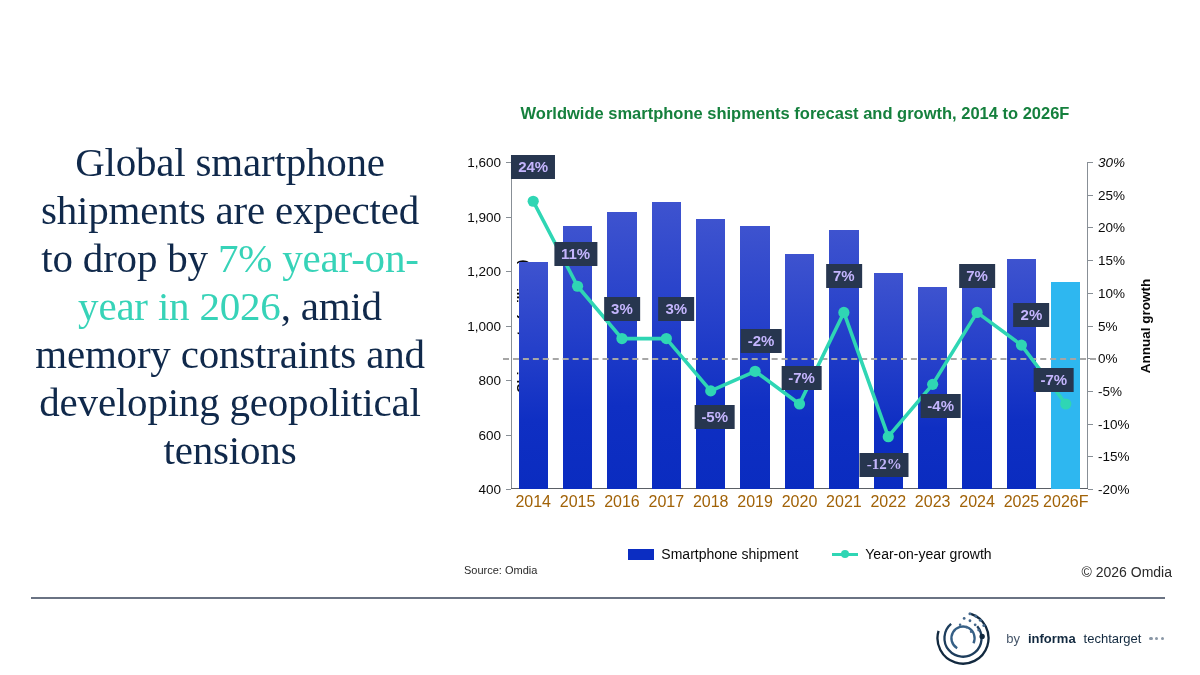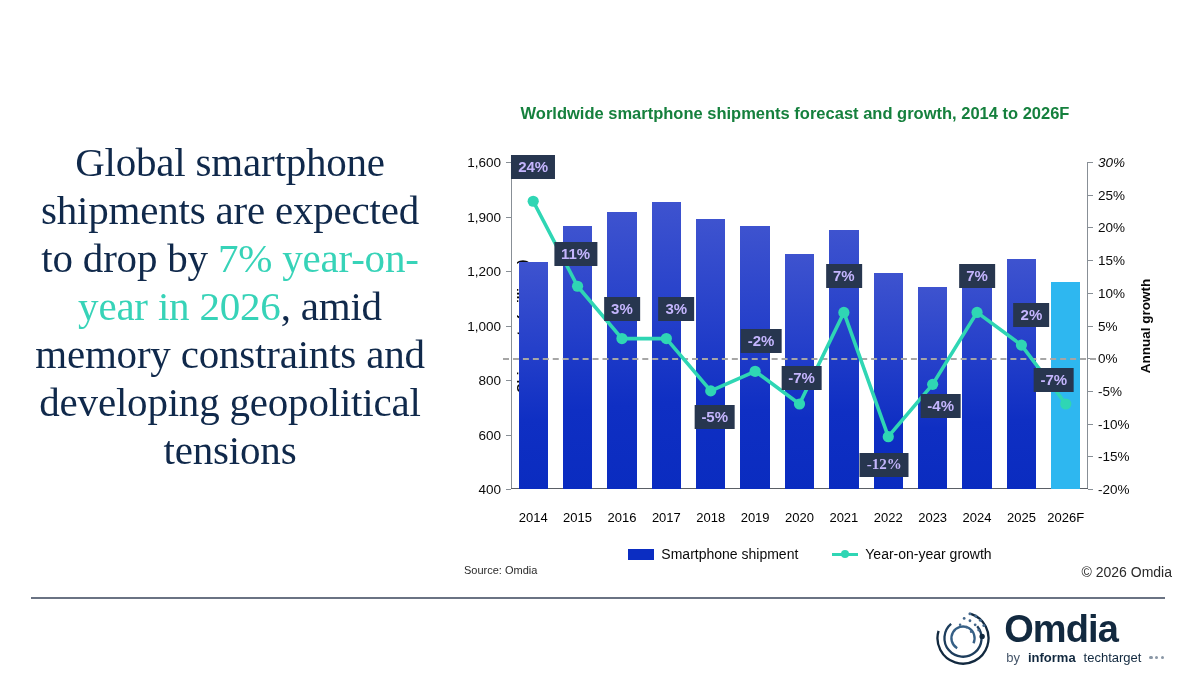--- a/index.html
+++ b/index.html
@@ -143,24 +143,24 @@
     background: linear-gradient(to bottom, #3e53cf 0%, #2540ca 38%, #0f2fc3 70%, #0a2cc0 100%);
   }
   .bar.forecast {
     background: #2eb7f0;
   }
 
   
   .xlab {
     position: absolute;
     top: 100%;
-    margin-top: 21px;
+    margin-top: 4px;
     transform: translateX(-50%);
-    font-size: 13px;
-    color: #000000;
+    font-size: 16px;
+    color: #a16207;
     white-space: nowrap;
   }
 
   
   #line-svg {
     position: absolute;
     inset: 0;
     overflow: visible;
     pointer-events: none;
   }
@@ -441,21 +441,20 @@
         <circle cx="62" cy="22" r="2.4"></circle>
       <circle cx="71" cy="29" r="2.4"></circle>
         <circle cx="77" cy="38" r="2.4"></circle>
       <circle cx="45" cy="29" r="2.2"></circle>
         <circle cx="56" cy="33" r="2.2"></circle>
       <circle cx="64" cy="41" r="2.2"></circle>
     </g>
     <circle cx="83" cy="49" r="4.6" fill="#12293f"></circle>
   </svg>
   <div id="brand-wordmark-wrap">
-    <div id="brand-name">Omdia</div>
     <div id="brand-tagline-row">
       <span class="brand-by">by</span>
       <span class="brand-informa">informa</span>
       <span class="brand-tt">techtarget</span>
       <span id="brand-dots">
           <i></i>
           <i></i>
           <i></i>
         </span>
     </div>

